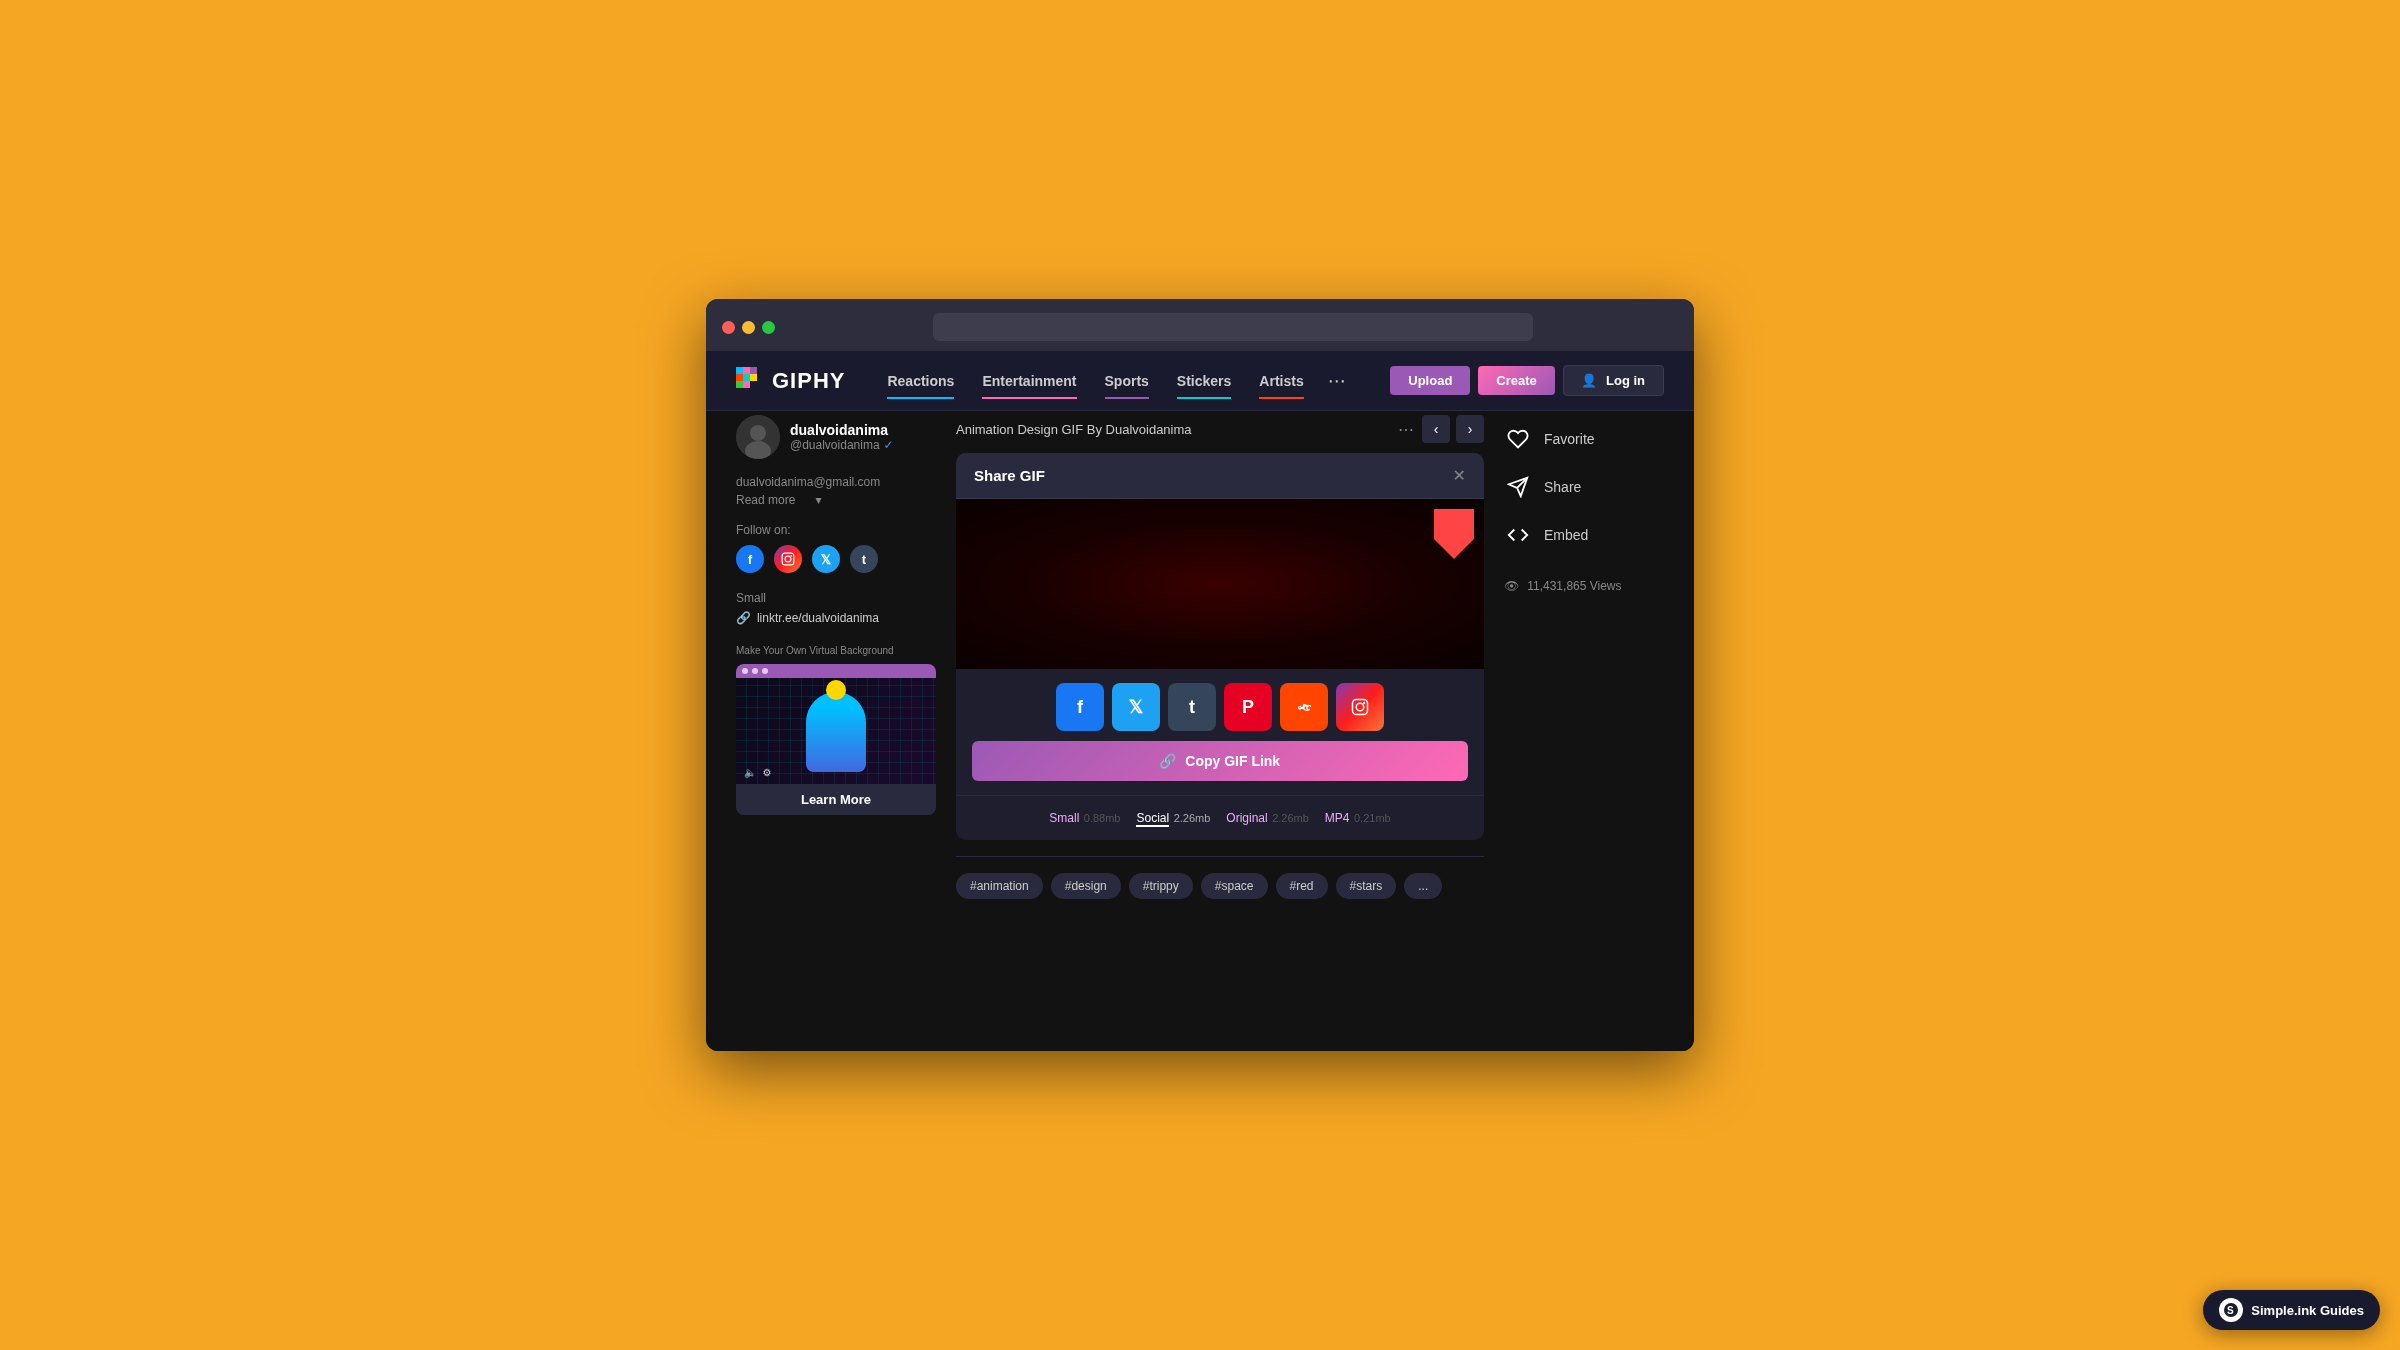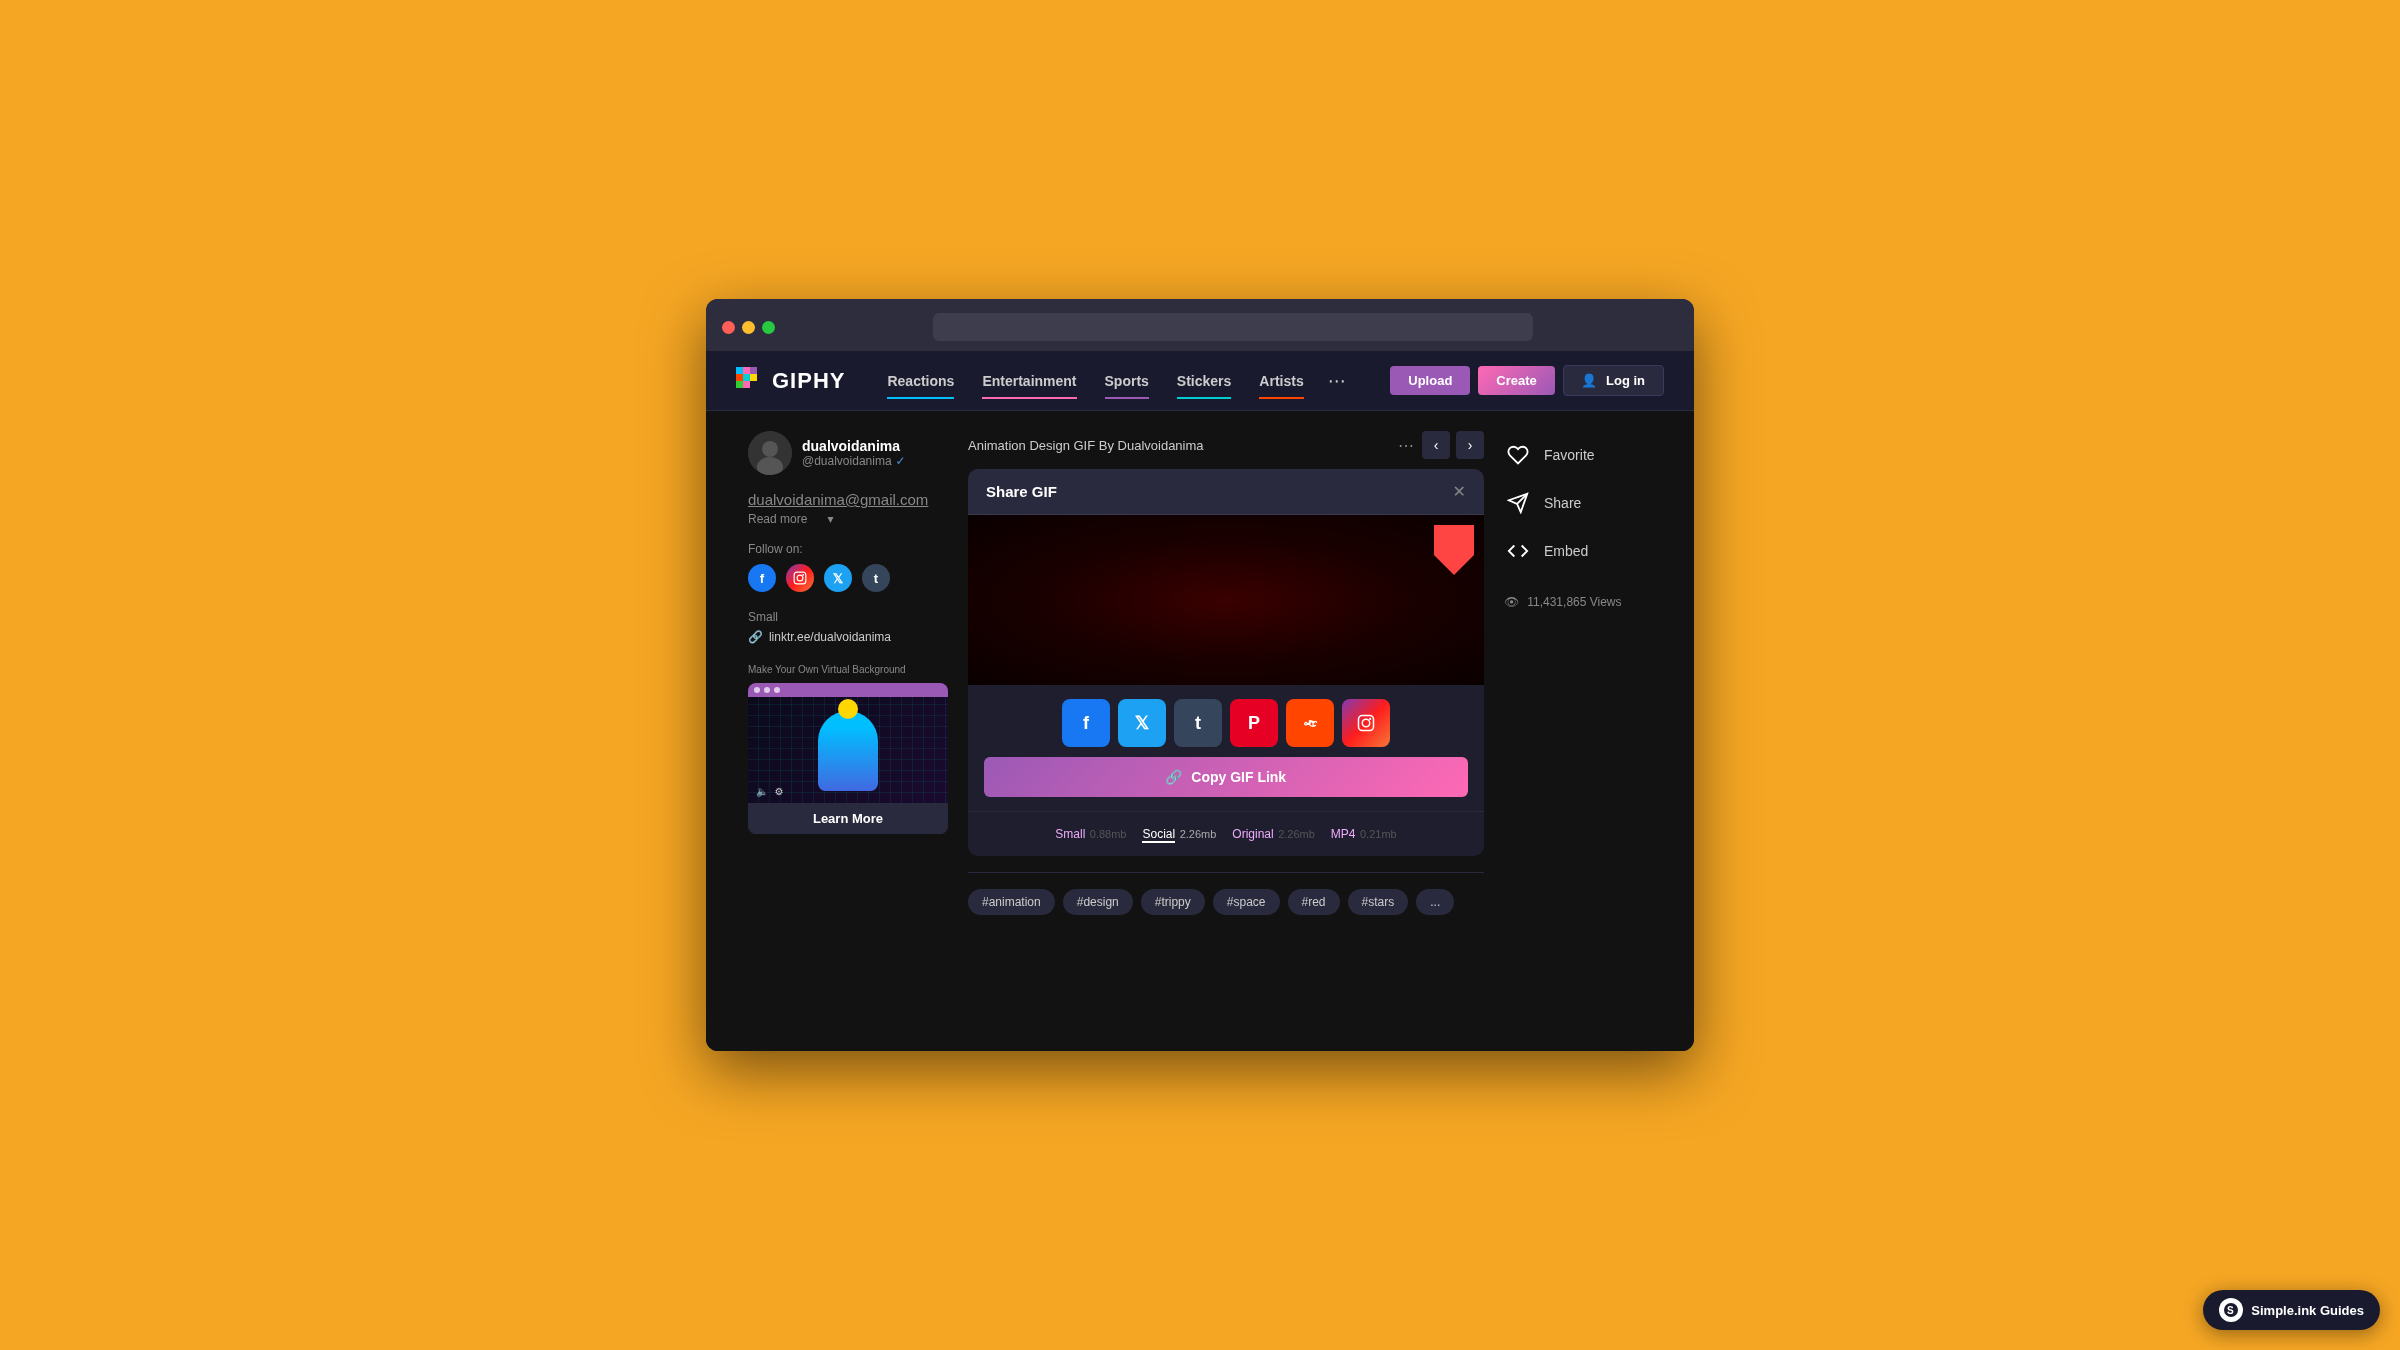--- a/index.html
+++ b/index.html
@@ -155,24 +155,23 @@
       padding: 0 20px;
       cursor: pointer;
       display: flex;
       align-items: center;
       justify-content: center;
     }
     .search-btn svg { fill: white; }
     
     .main-content {
       display: flex;
-      padding: 20px 30px;
+      padding: 4px 30px;
       gap: 20px;
       background: #121212;
-      margin-left: 12px;
     }
     
     .sidebar {
       width: 200px;
       flex-shrink: 0;
     }
     .user-profile {
       display: flex;
       align-items: center;
       gap: 10px;
@@ -197,23 +196,22 @@
     .user-info .handle {
       color: #888;
       font-size: 12px;
       display: flex;
       align-items: center;
       gap: 4px;
     }
     .verified { color: #4A90D9; font-size: 12px; }
     .user-email {
       color: #888;
-      font-size: 15px;
+      font-size: 12px;
       margin-bottom: 4px;
-      text-decoration: underline;
     }
     .read-more-btn {
       color: #888;
       font-size: 12px;
       cursor: pointer;
       display: flex;
       align-items: center;
       gap: 20px;
       background: none;
       border: none;

